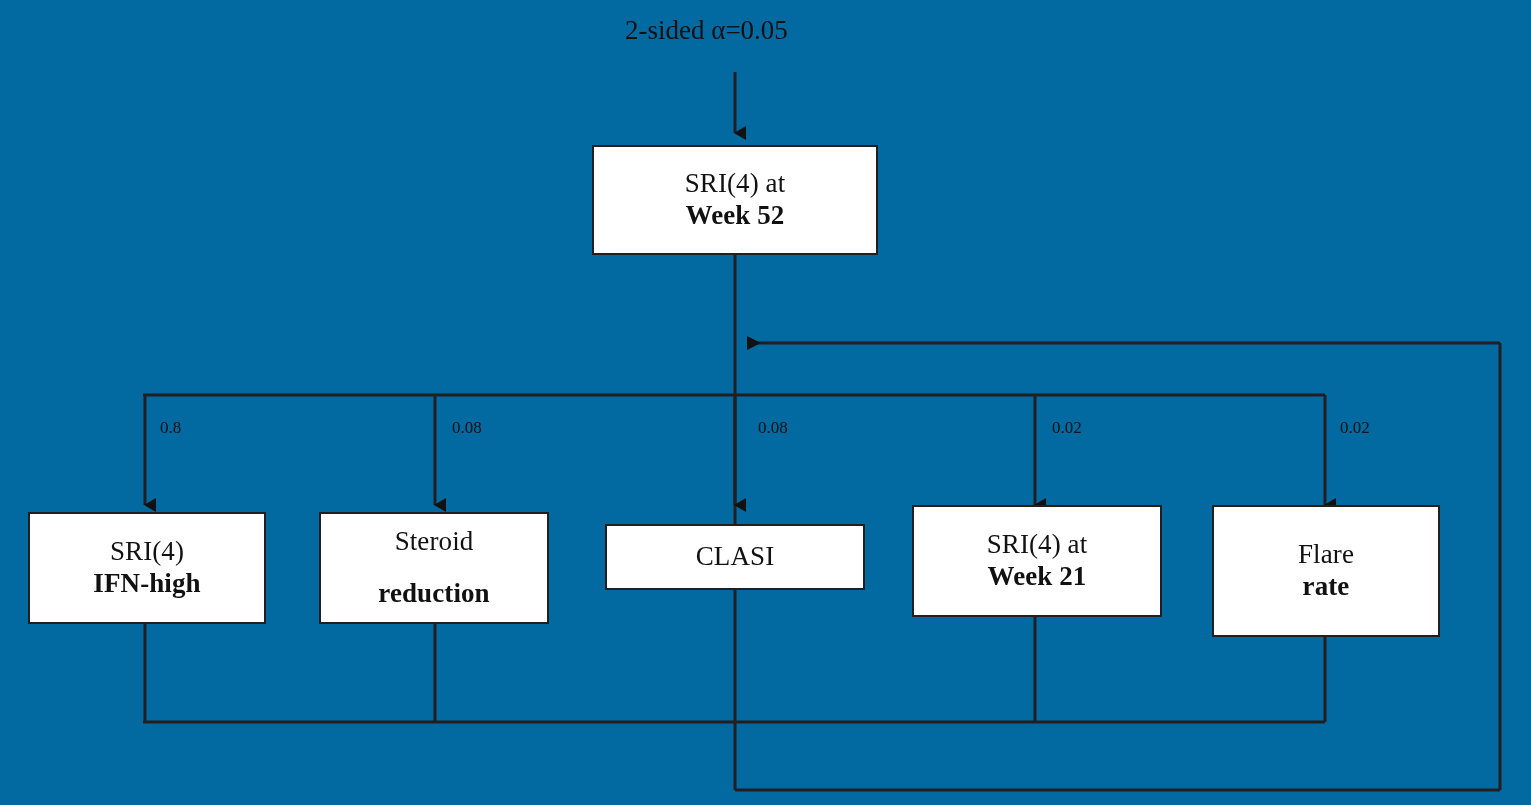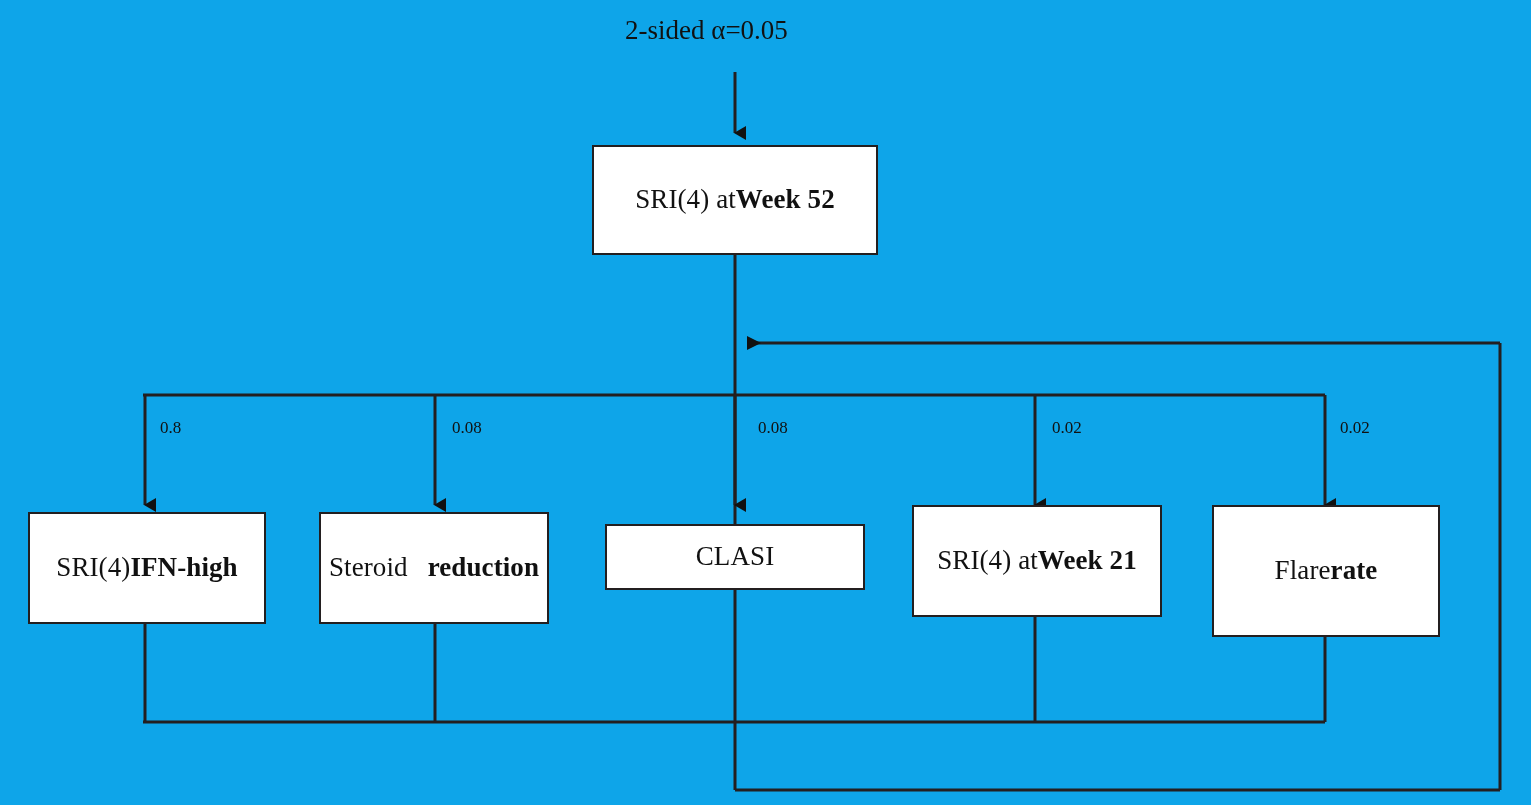--- a/index.html
+++ b/index.html
@@ -9,37 +9,37 @@
     background: #ffffff;
   }
   body {
     font-family: "Liberation Serif", "DejaVu Serif", serif;
     color: #1a1a1a;
   }
   #canvas {
     position: relative;
     width: 1531px;
     height: 805px;
-    background: #0ea5e9;
+    background: #0369a1;
     overflow: hidden;
   }
   #wires {
     position: absolute;
     left: 0;
     top: 0;
     width: 1531px;
     height: 805px;
   }
   .node {
     position: absolute;
     box-sizing: border-box;
     border: 2px solid #231f20;
     background: #ffffff;
     display: flex;
-    flex-direction: row;
+    flex-direction: column;
     align-items: center;
     justify-content: center;
     text-align: center;
     font-size: 27px;
     line-height: 1.18;
     letter-spacing: 0.1px;
     color: #111111;
     z-index: 3;
   }
   .node .line2 {

